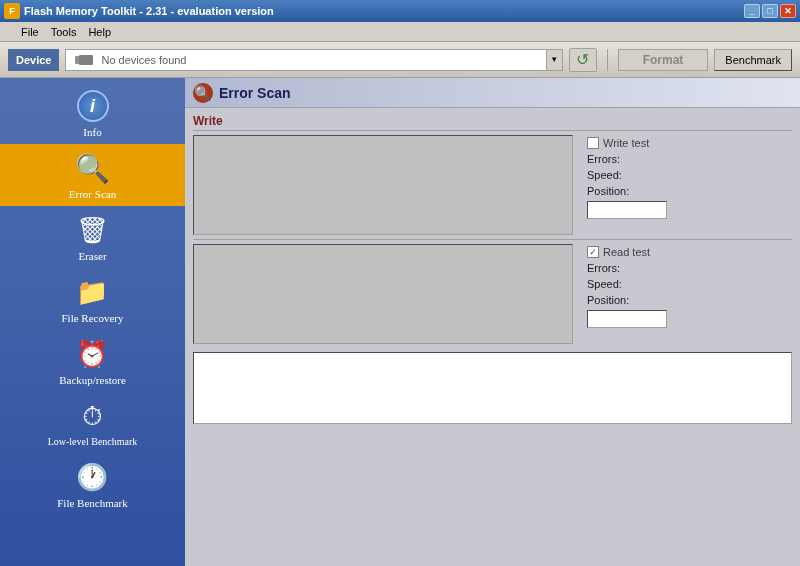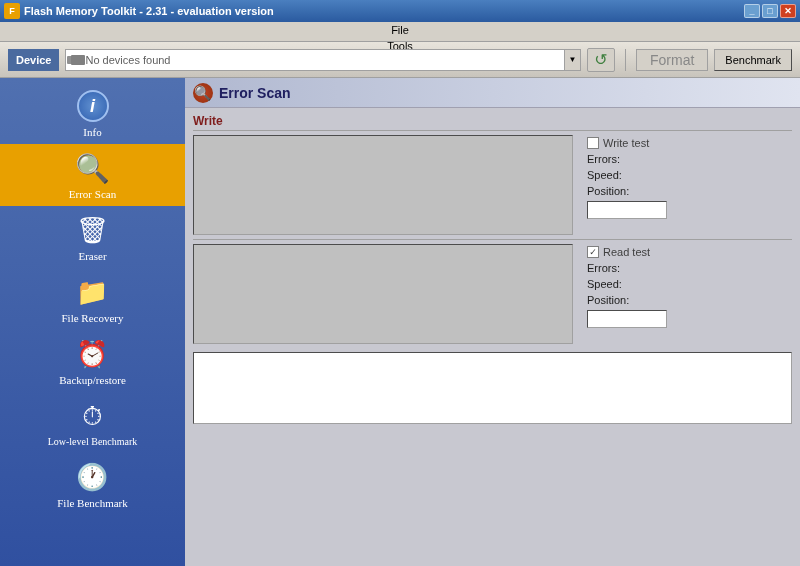--- a/index.html
+++ b/index.html
@@ -61,21 +61,20 @@
     .title-btn.close { background: #d04020; color: white; }
 
     
     #menu-bar {
       background: #d4d0c8;
       height: 20px;
       display: flex;
       align-items: center;
       padding: 0 15px;
       border-bottom: 1px solid #a0a0a0;
-      flex-direction: column;
     }
     .menu-item {
       padding: 2px 6px;
       cursor: pointer;
       font-size: 11px;
     }
 
     
     #toolbar {
       background: linear-gradient(to bottom, #e8e4dc, #c8c4bc);
@@ -102,26 +101,27 @@
       background: #d4d0c8;
       border: 1px solid #a0a0a0;
       display: flex;
       align-items: center;
       justify-content: center;
       cursor: pointer;
       border-radius: 2px;
     }
     #format-btn {
       height: 22px;
-      padding: 0 13px;
+      padding: 0 24px;
       background: #d4d0c8;
       border: 1px solid #a0a0a0;
-      font-size: 14px;
+      font-size: 12px;
       cursor: pointer;
       color: #888;
+      font-weight: bold;
     }
     #screenshot-btn {
       height: 22px;
       padding: 0 10px;
       background: #d4d0c8;
       border: 1px outset #a0a0a0;
       font-size: 11px;
       cursor: pointer;
       color: black;
     }
@@ -403,22 +403,22 @@
       align-items: center;
       height: 22px;
       border: 1px solid #a0a0a0;
       background: white;
       flex: 1;
     }
     #device-combo-inner {
       flex: 1;
       display: flex;
       align-items: center;
-      padding: 0 5px;
-      gap: 0;
+      padding: 0 13px;
+      gap: 8px;
     }
     #device-combo-arrow {
       width: 16px;
       height: 100%;
       background: #d4d0c8;
       border-left: 1px solid #a0a0a0;
       display: flex;
       align-items: center;
       justify-content: center;
       cursor: pointer;

